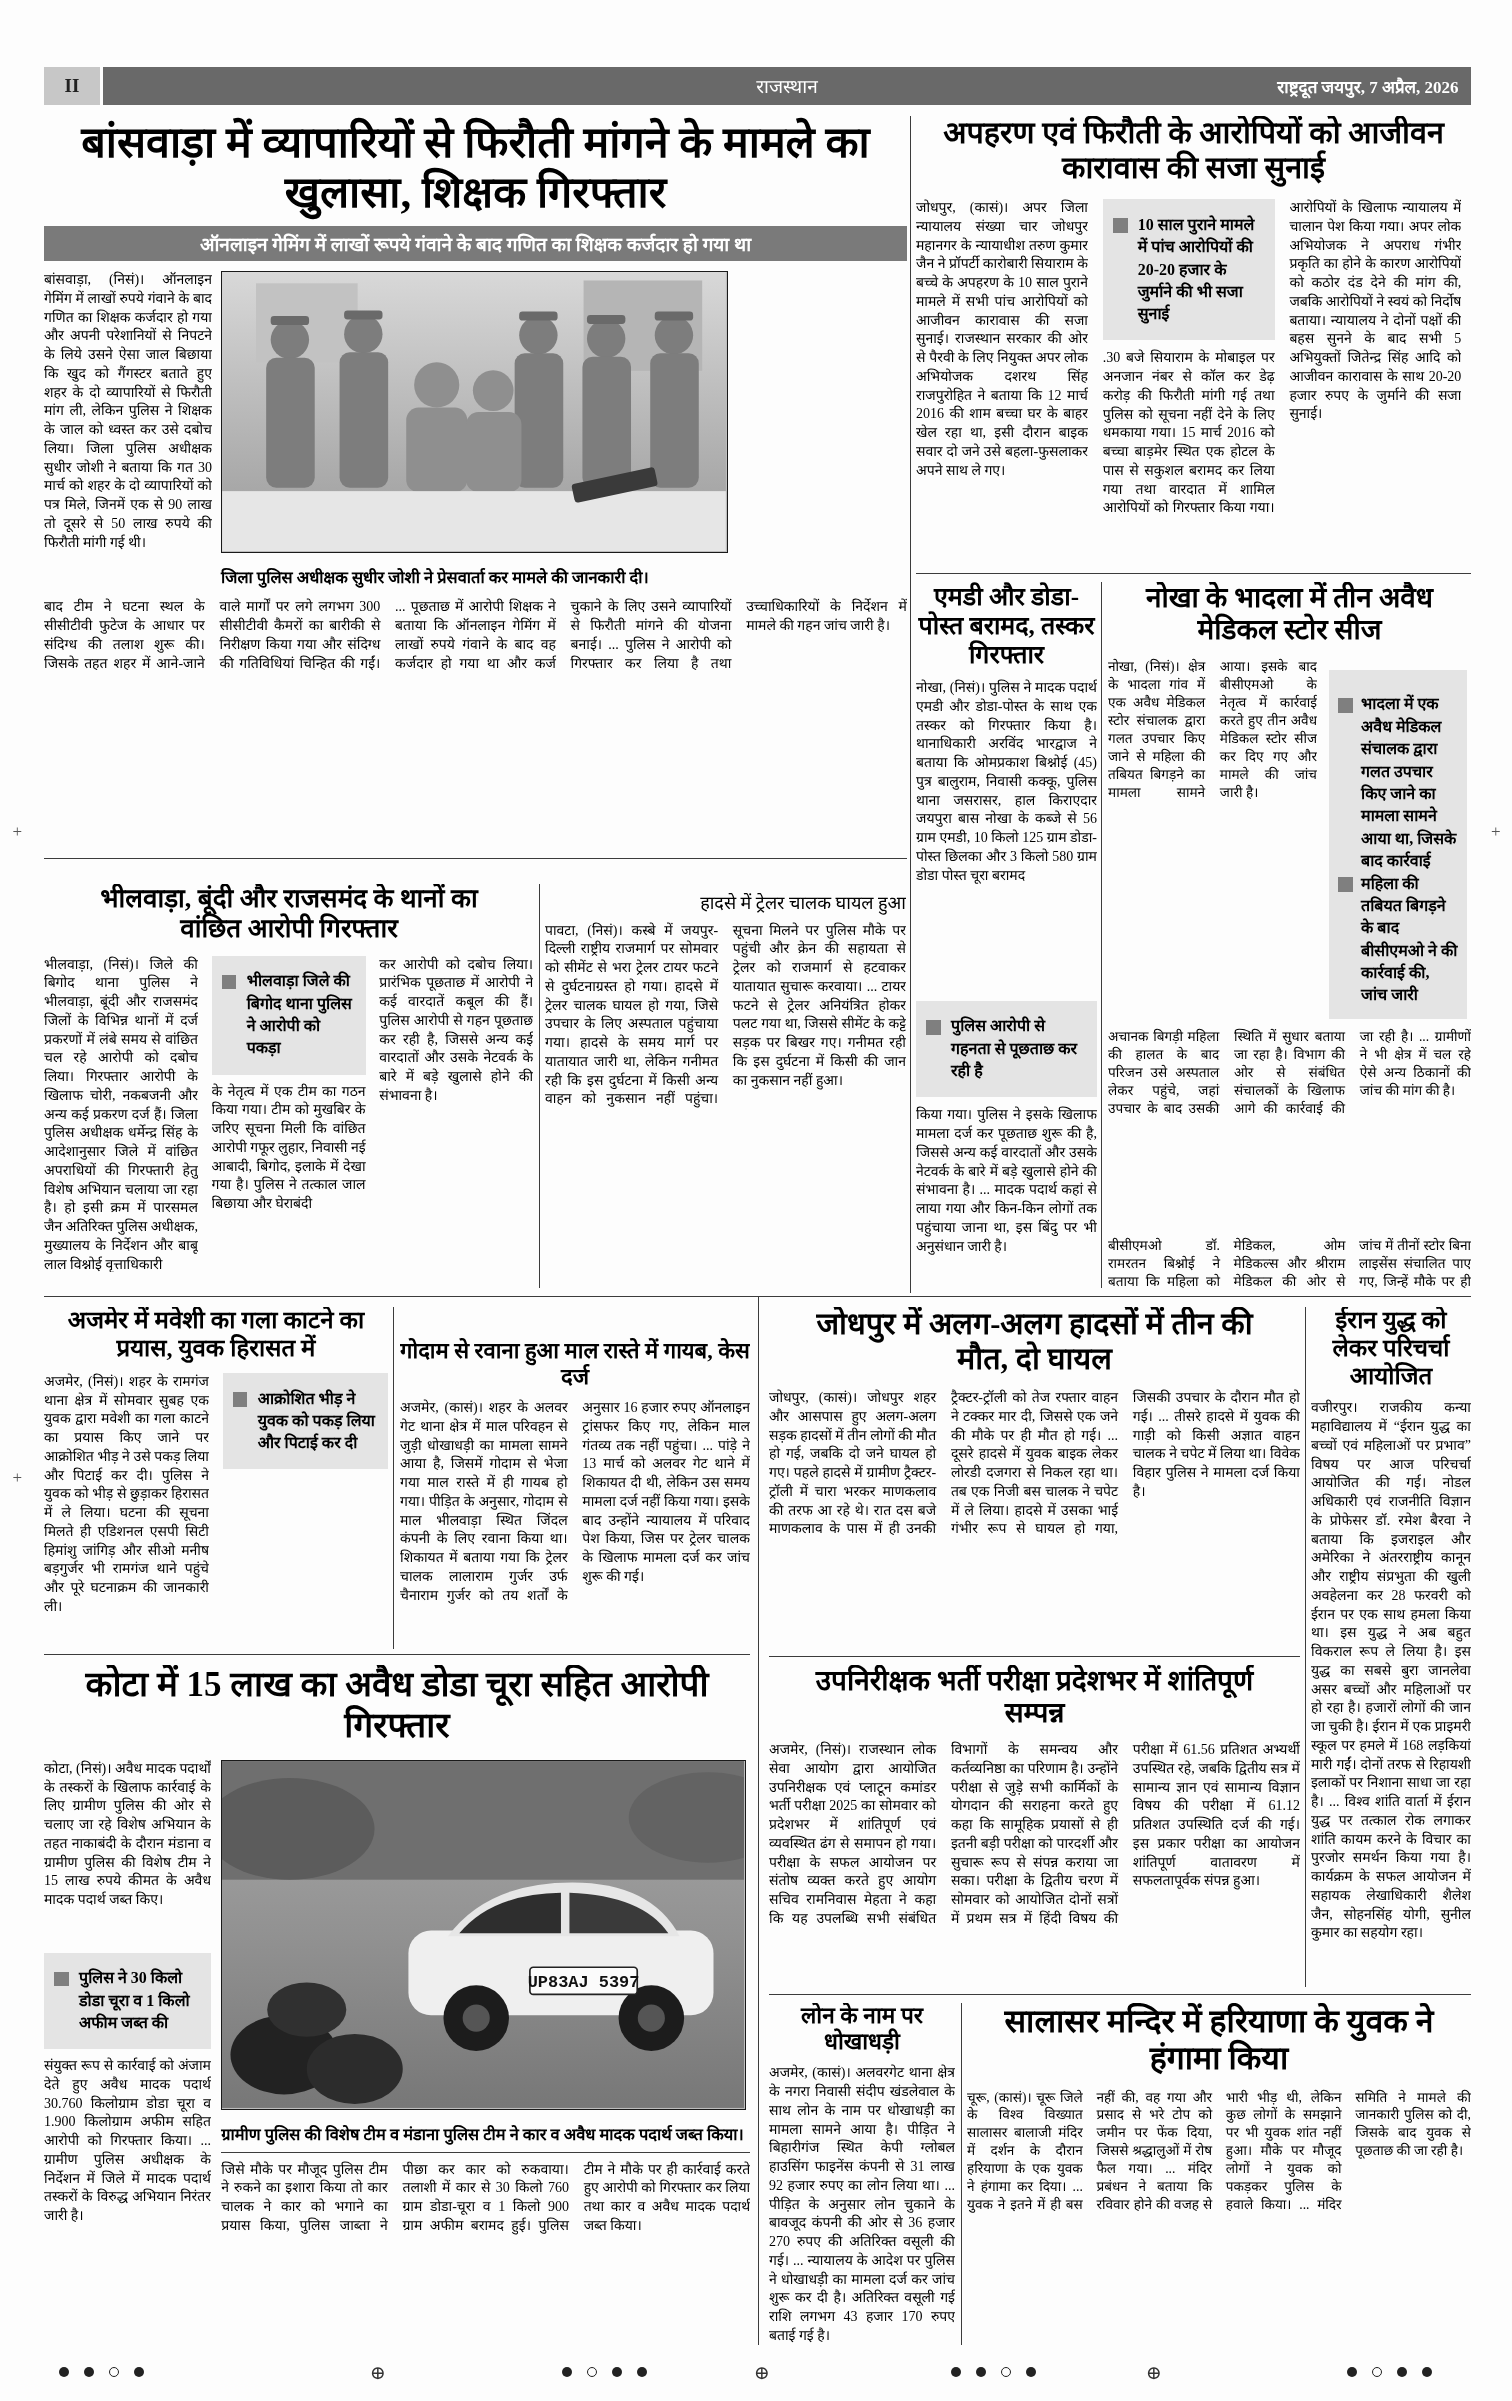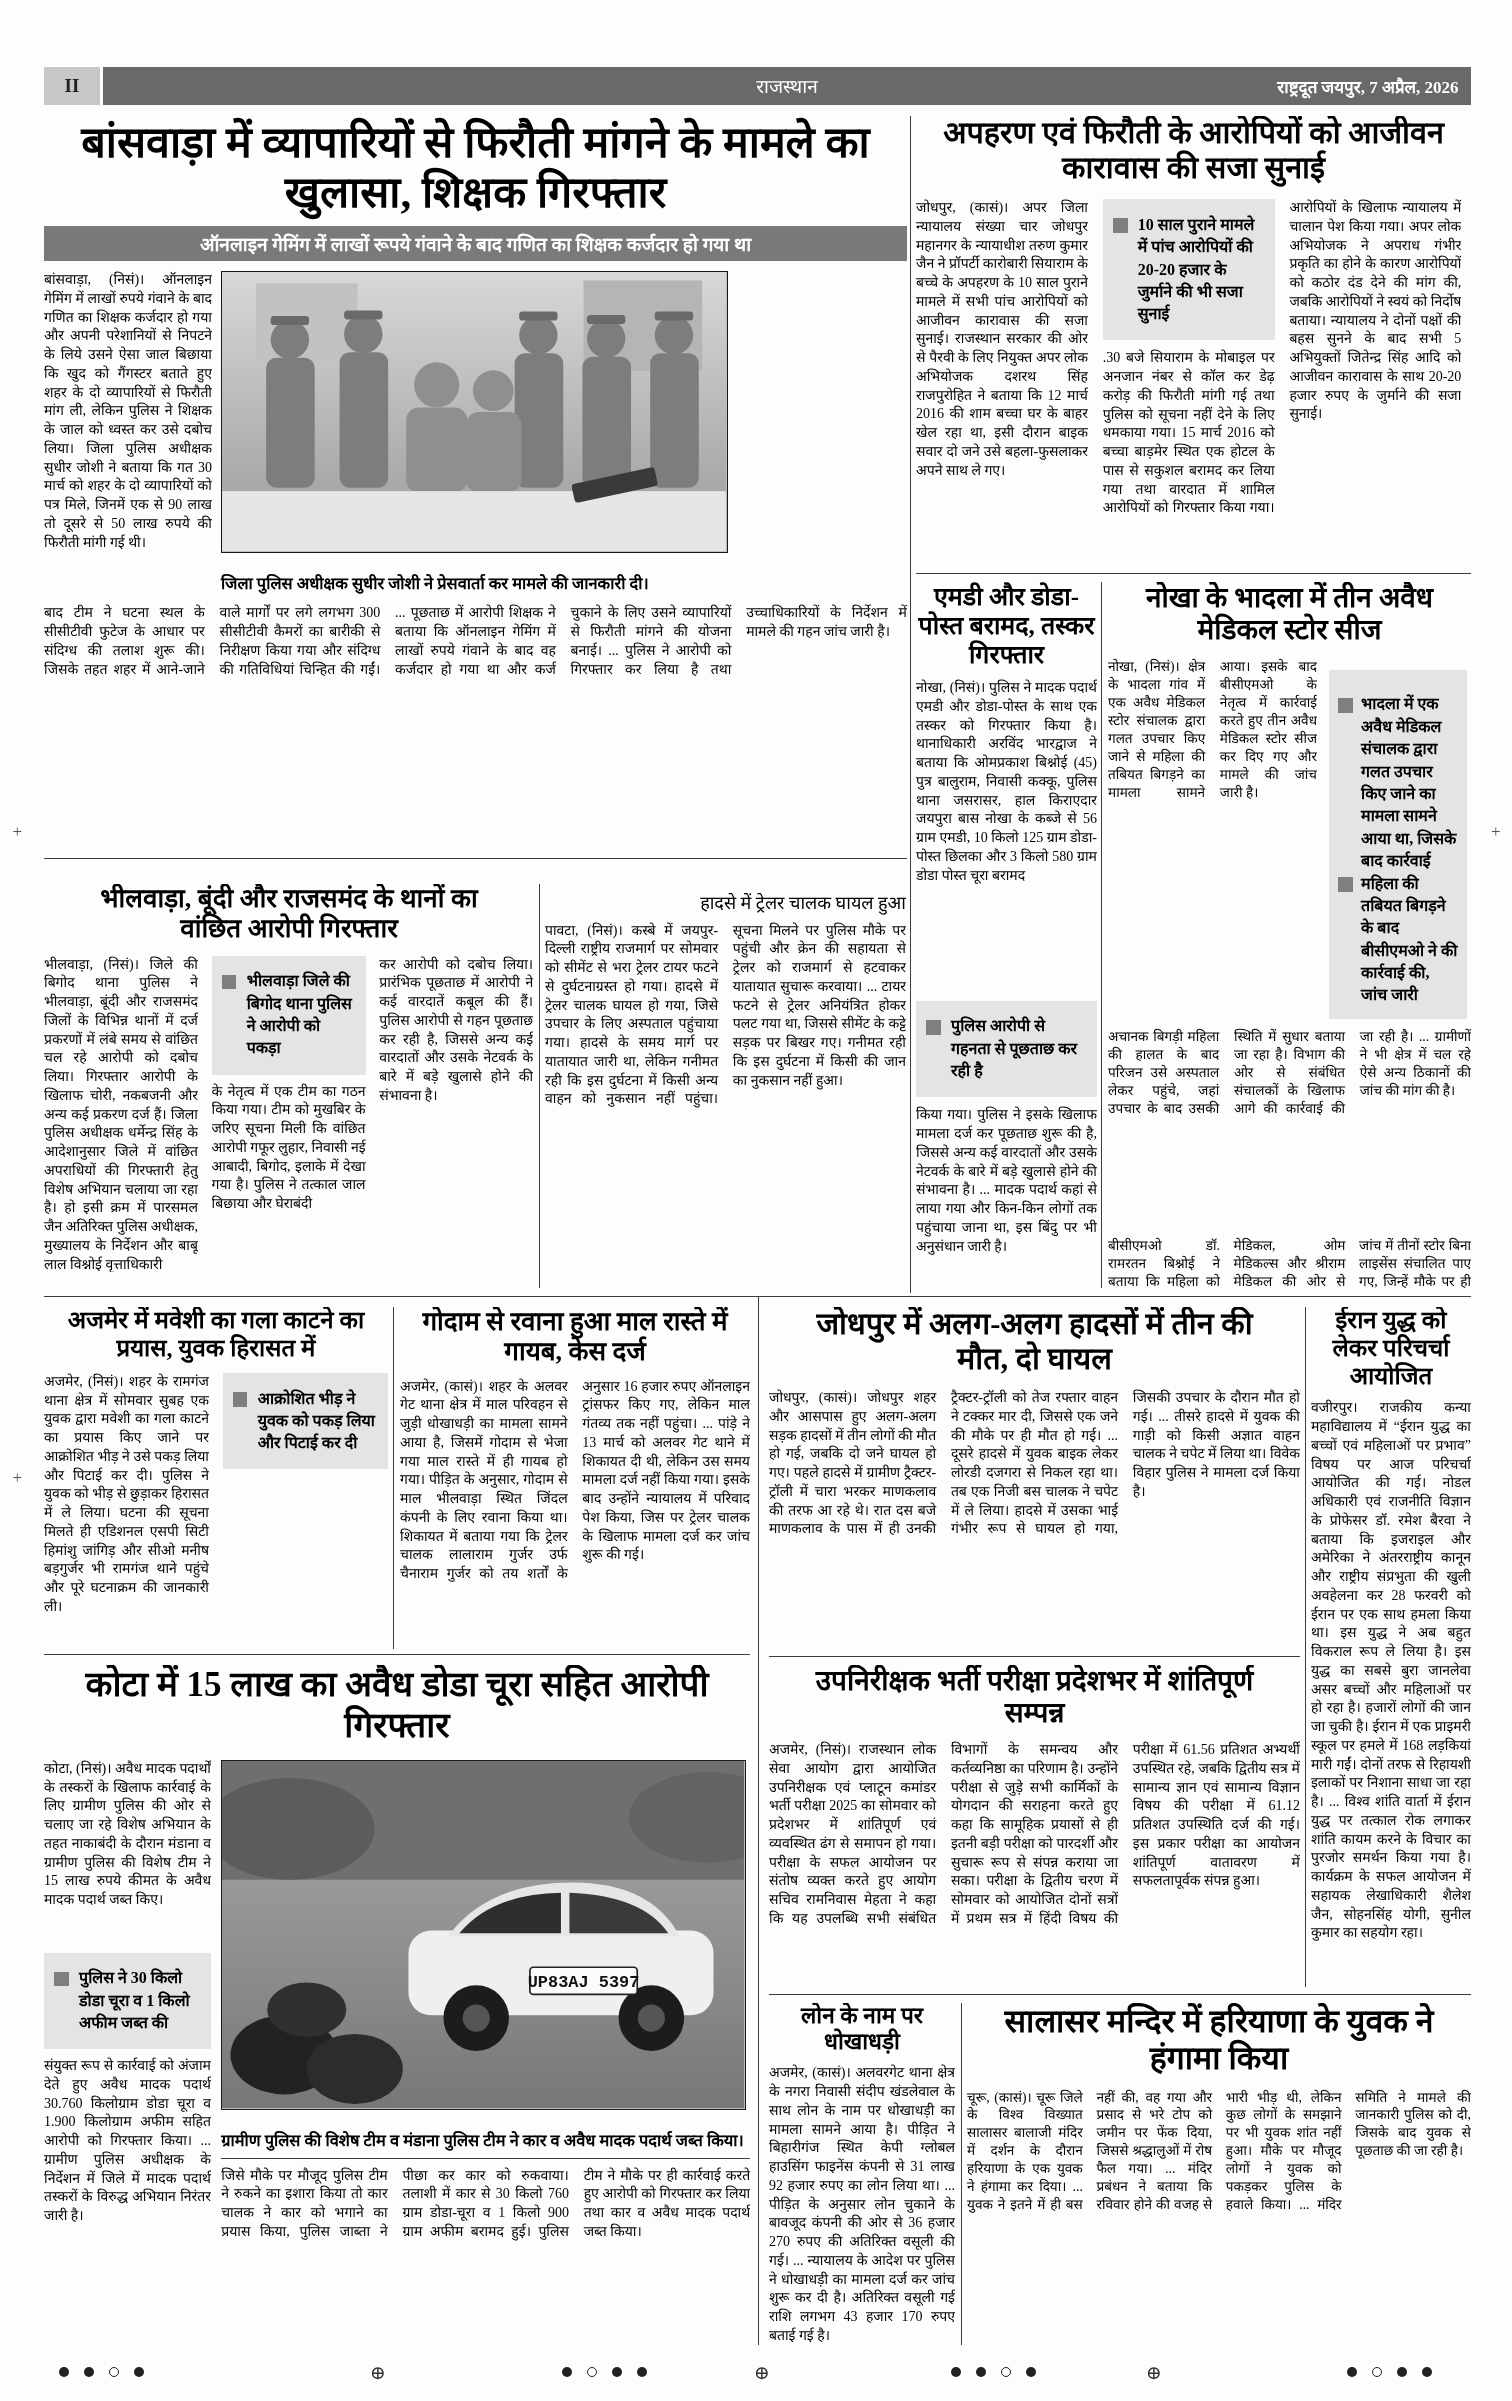--- a/index.html
+++ b/index.html
@@ -20,21 +20,21 @@
   .cols2{columns:2;column-gap:14.7px;}
   .cols3{columns:3;column-gap:14.7px;}
   .cols4{columns:4;column-gap:13.6px;}
   .cols5{columns:5;column-gap:14.7px;}
   .subbar{background:#7a7a7a;color:#fff;font-weight:bold;font-size:19px;text-align:center;
           padding:4.5px 0;margin:8px 0 10.2px 0;}
   .pq{background:#e4e4e4;padding:14.7px 11.3px 14.7px 10.2px;display:flex;gap:10.2px;box-sizing:border-box;}
   .pq .sq{width:14.7px;height:14.7px;background:#7f7f7f;flex:none;margin-top:4.5px;}
   .pq .t{font-weight:bold;font-size:17px;line-height:1.4;}
   .pq.small .t{font-size:16px;}
-  .caption{font-weight:bold;font-size:16.4px;margin-top:18px;}
+  .caption{font-weight:bold;font-size:16.4px;margin-top:12px;}
   .photo-frame{border:1.7px solid #1a1a1a;background:#bdbdbd;box-sizing:border-box;}
   .hr{position:absolute;height:1.1px;background:#3c3c3c;}
   .vr{position:absolute;width:1.1px;background:#3c3c3c;}
   .subhead2{font-weight:normal;font-size:18px;text-align:right;margin:5.6px 0 8px 0;}
   
   .mark{position:absolute;color:#555;font-size:17px;}
   .dots{position:absolute;display:flex;gap:14.7px;align-items:center;}
   .dot{width:10.2px;height:10.2px;border-radius:50%;background:#222;}
   .dot.hollow{background:transparent;border:1.7px solid #222;box-sizing:border-box;}
   .reg{position:absolute;font-size:19px;color:#333;}
@@ -180,21 +180,21 @@
       <div style="width:165px;flex:none;">
         <div class="pq small" style="margin-bottom:8px;">
           <span class="sq"></span>
           <span class="t">आक्रोशित भीड़ ने युवक को पकड़ लिया और पिटाई कर दी</span>
         </div>
       </div>
     </div>
   </div>
 
   <div class="art" style="left:400px;top:1307px;width:350px;height:342px;">
-    <div class="hl" style="font-size:26px;">गोदाम से रवाना हुआ माल रास्ते में गायब, केस दर्ज</div>
+    <div class="hl" style="font-size:22px;margin-top:31px;">गोदाम से रवाना हुआ माल रास्ते में गायब, केस दर्ज</div>
     <div class="body cols2" style="margin-top:10.2px;height:260px;">अजमेर, (कासं)। शहर के अलवर गेट थाना क्षेत्र में माल परिवहन से जुड़ी धोखाधड़ी का मामला सामने आया है, जिसमें गोदाम से भेजा गया माल रास्ते में ही गायब हो गया। पीड़ित के अनुसार, गोदाम से माल भीलवाड़ा स्थित जिंदल कंपनी के लिए रवाना किया था। शिकायत में बताया गया कि ट्रेलर चालक लालाराम गुर्जर उर्फ चैनाराम गुर्जर को तय शर्तों के अनुसार 16 हजार रुपए ऑनलाइन ट्रांसफर किए गए, लेकिन माल गंतव्य तक नहीं पहुंचा। ... पांड़े ने 13 मार्च को अलवर गेट थाने में शिकायत दी थी, लेकिन उस समय मामला दर्ज नहीं किया गया। इसके बाद उन्होंने न्यायालय में परिवाद पेश किया, जिस पर ट्रेलर चालक के खिलाफ मामला दर्ज कर जांच शुरू की गई।</div>
   </div>
 
   <div class="art" style="left:769px;top:1307px;width:531px;height:339px;">
     <div class="hl" style="font-size:30.5px;padding:0 22.6px;">जोधपुर में अलग-अलग हादसों में तीन की मौत, दो घायल</div>
     <div class="body cols3" style="margin-top:11.3px;height:237px;">जोधपुर, (कासं)। जोधपुर शहर और आसपास हुए अलग-अलग सड़क हादसों में तीन लोगों की मौत हो गई, जबकि दो जने घायल हो गए। पहले हादसे में ग्रामीण ट्रैक्टर-ट्रॉली में चारा भरकर माणकलाव की तरफ आ रहे थे। रात दस बजे माणकलाव के पास में ही उनकी ट्रैक्टर-ट्रॉली को तेज रफ्तार वाहन ने टक्कर मार दी, जिससे एक जने की मौके पर ही मौत हो गई। ... दूसरे हादसे में युवक बाइक लेकर लोरडी दजगरा से निकल रहा था। तब एक निजी बस चालक ने चपेट में ले लिया। हादसे में उसका भाई गंभीर रूप से घायल हो गया, जिसकी उपचार के दौरान मौत हो गई। ... तीसरे हादसे में युवक की गाड़ी को किसी अज्ञात वाहन चालक ने चपेट में लिया था। विवेक विहार पुलिस ने मामला दर्ज किया है।</div>
   </div>
 
   <div class="art" style="left:1311px;top:1307px;width:160px;height:680px;">
     <div class="hl" style="font-size:24px;">ईरान युद्ध को लेकर परिचर्चा आयोजित</div>

